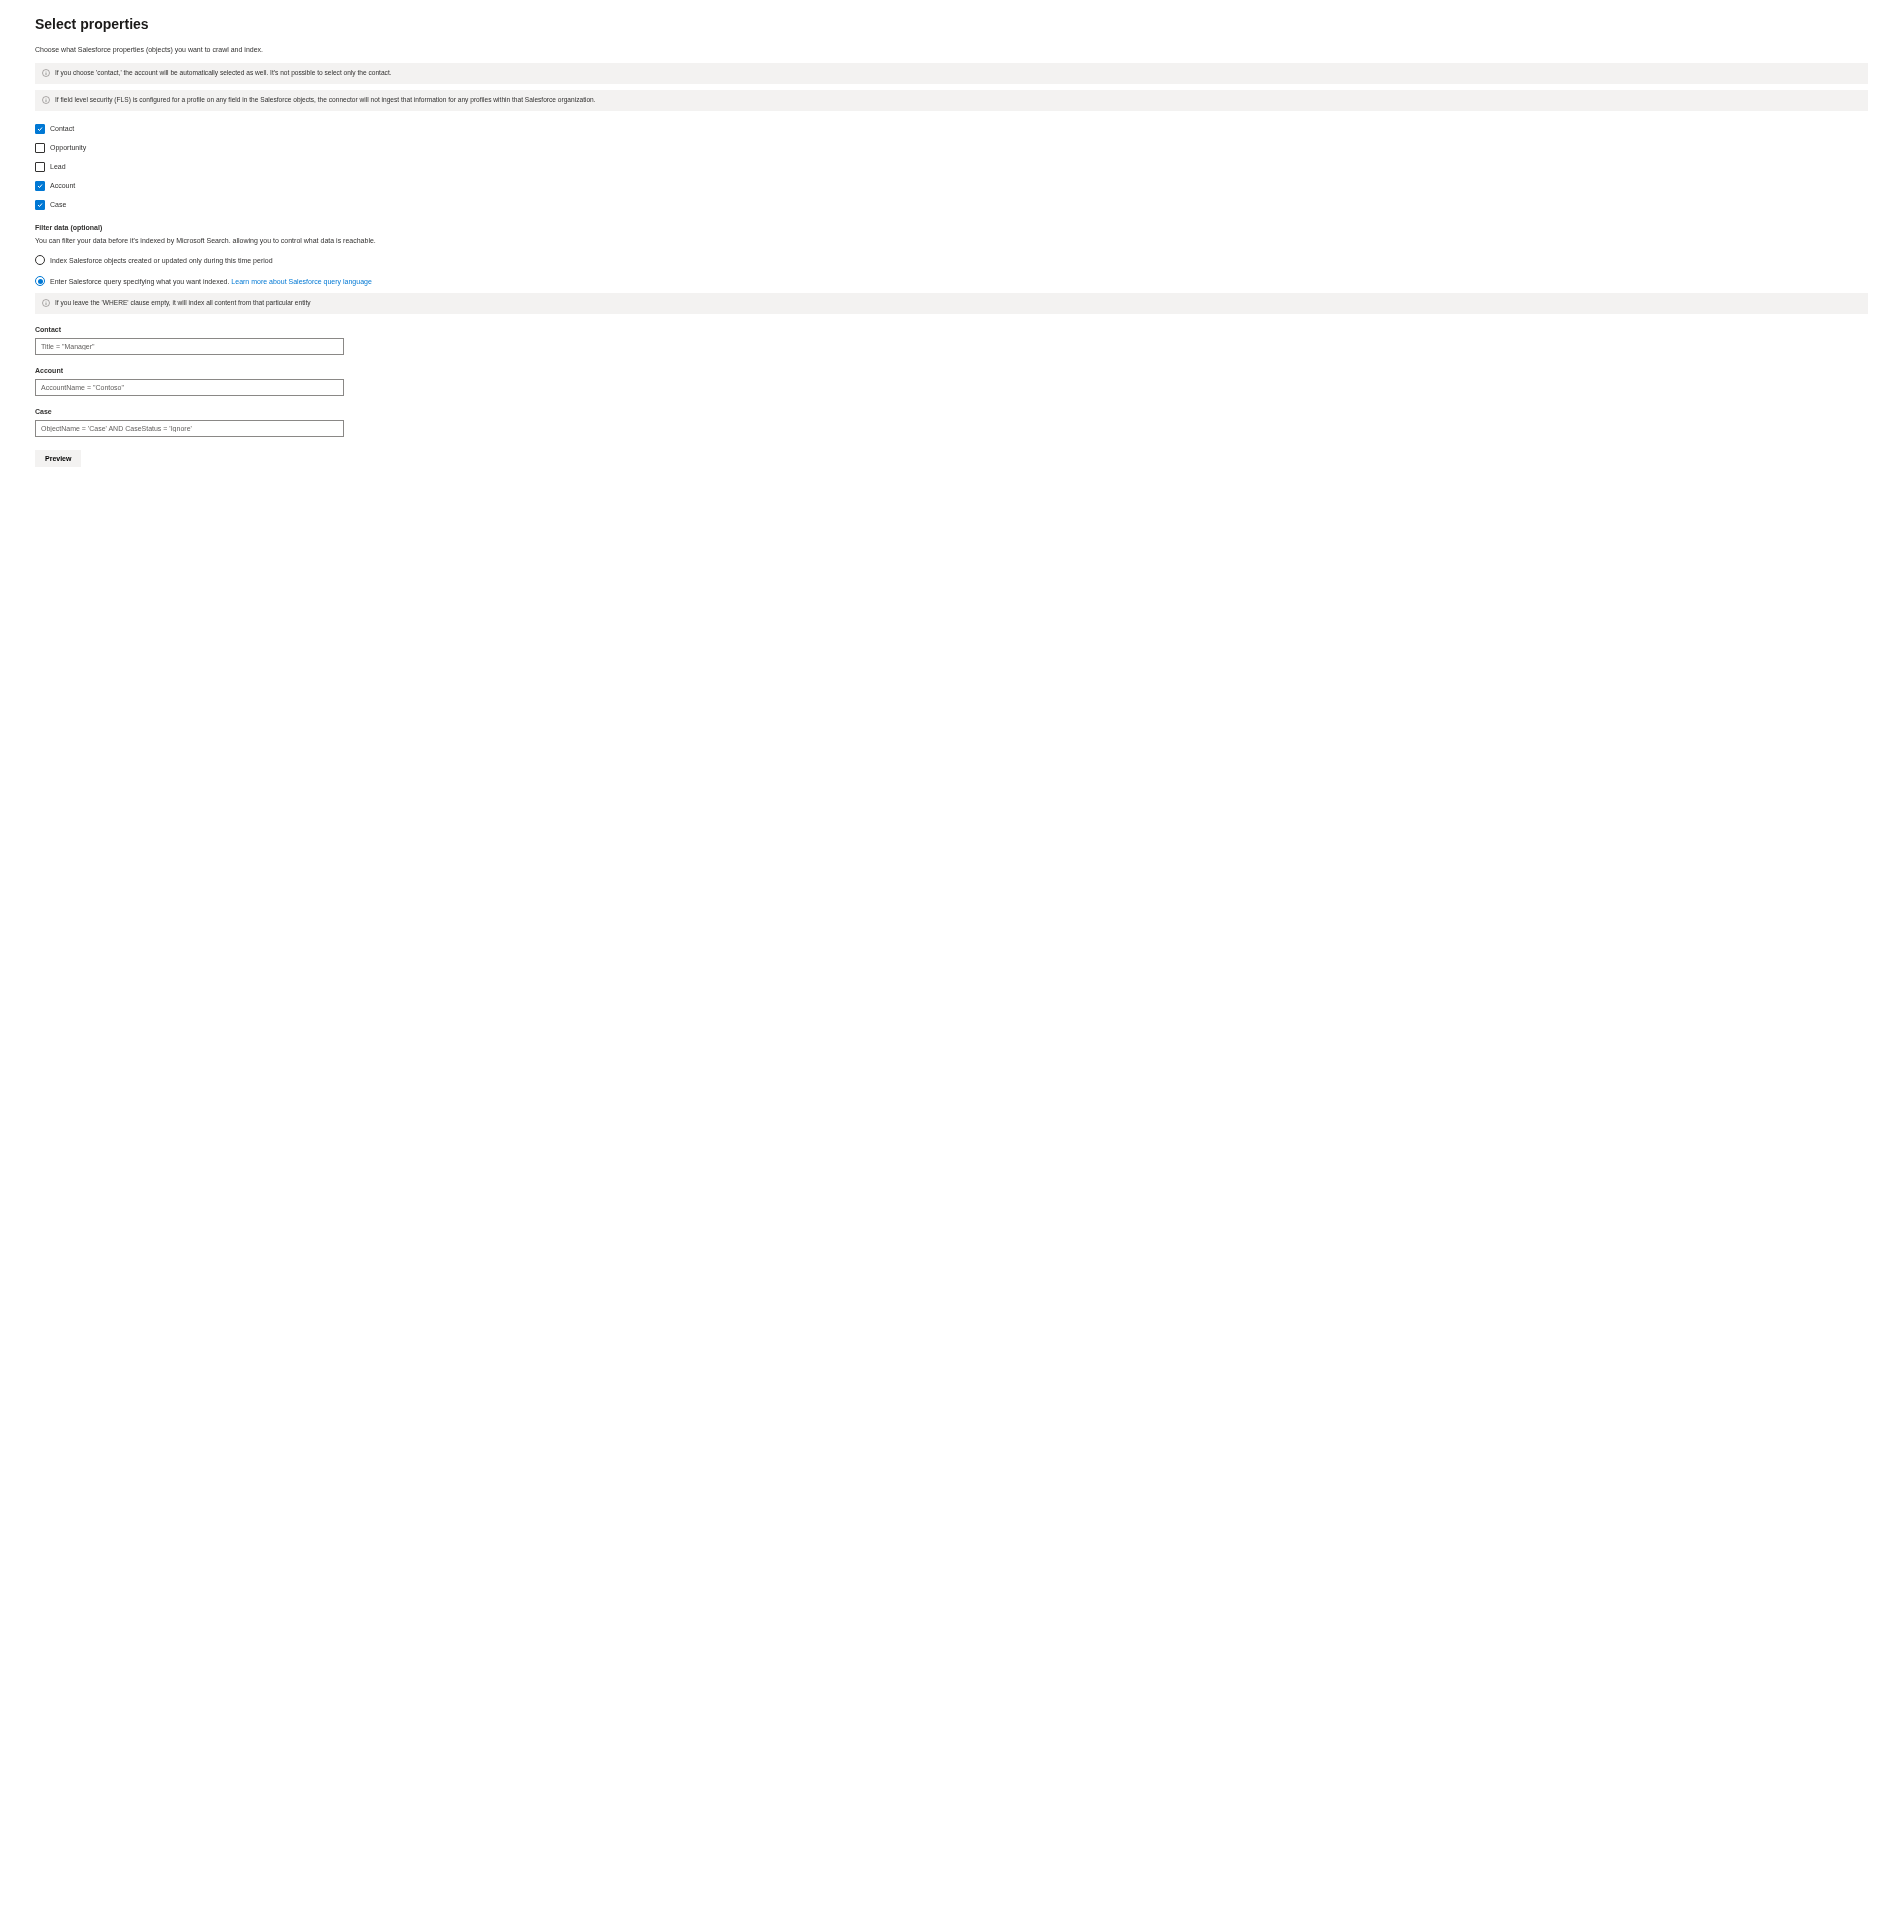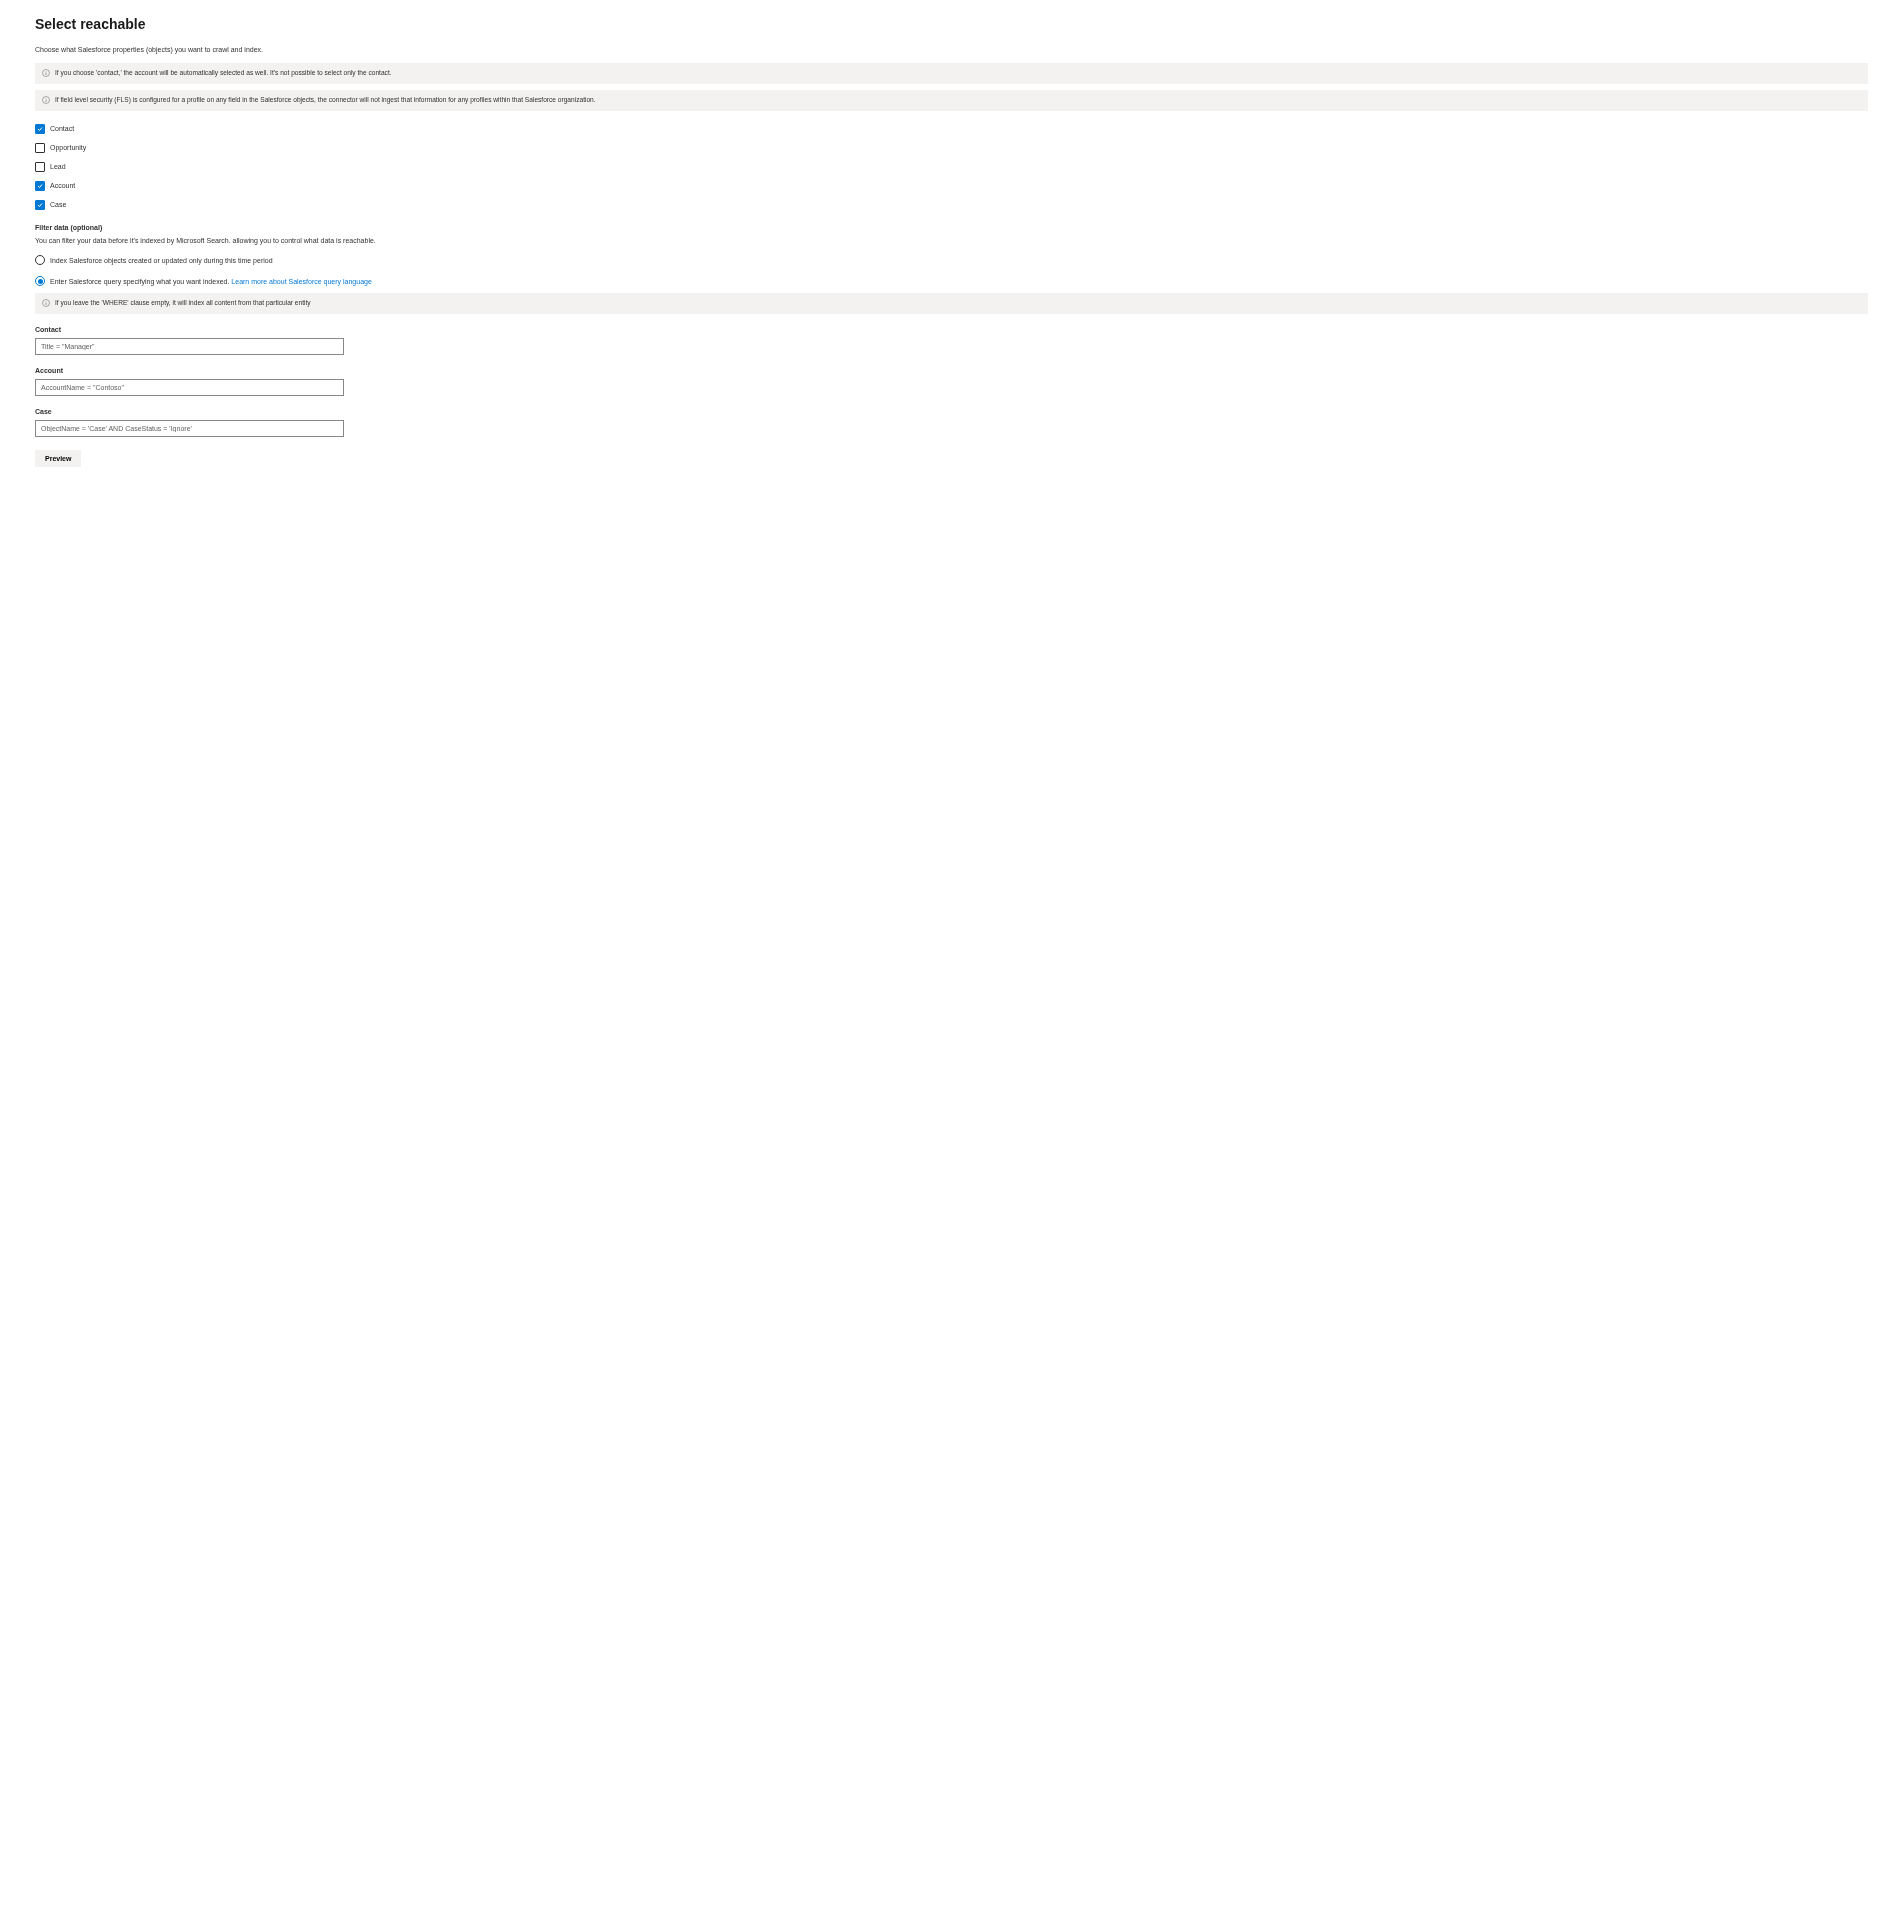--- a/index.html
+++ b/index.html
@@ -146,21 +146,21 @@
   .info-icon-svg {
     width: 8px;
     height: 8px;
   }
 </style>
 </head>
 <body>
 
 
 
-<h1>Select reachable</h1>
+<h1>Select properties</h1>
 <p class="subtitle">Choose what Salesforce properties (objects) you want to crawl and index.</p>
 
 <div class="info-box">
   <span class="icon">
     <svg class="info-icon-svg" viewBox="0 0 16 16" fill="none" stroke="#605e5c" stroke-width="1">
       <circle cx="8" cy="8" r="7"></circle>
       <line x1="8" y1="7" x2="8" y2="12" stroke-width="1.2"></line>
       <circle cx="8" cy="4.5" r="0.6" fill="#605e5c" stroke="none"></circle>
     </svg>
   </span>

